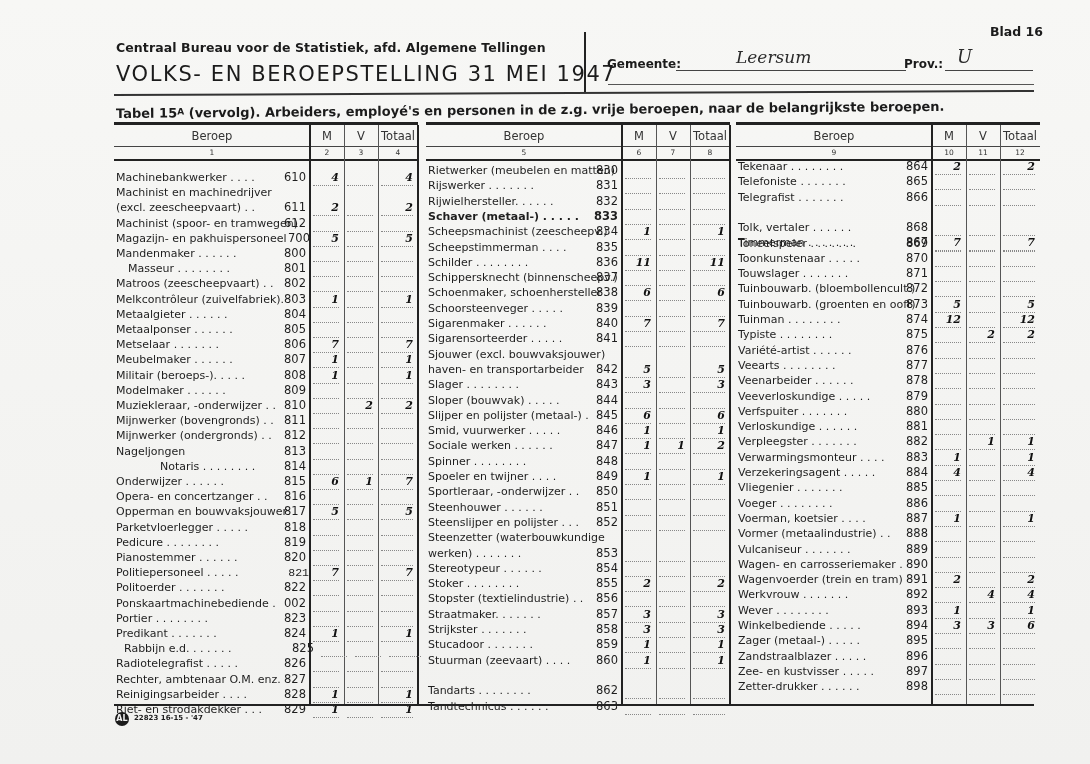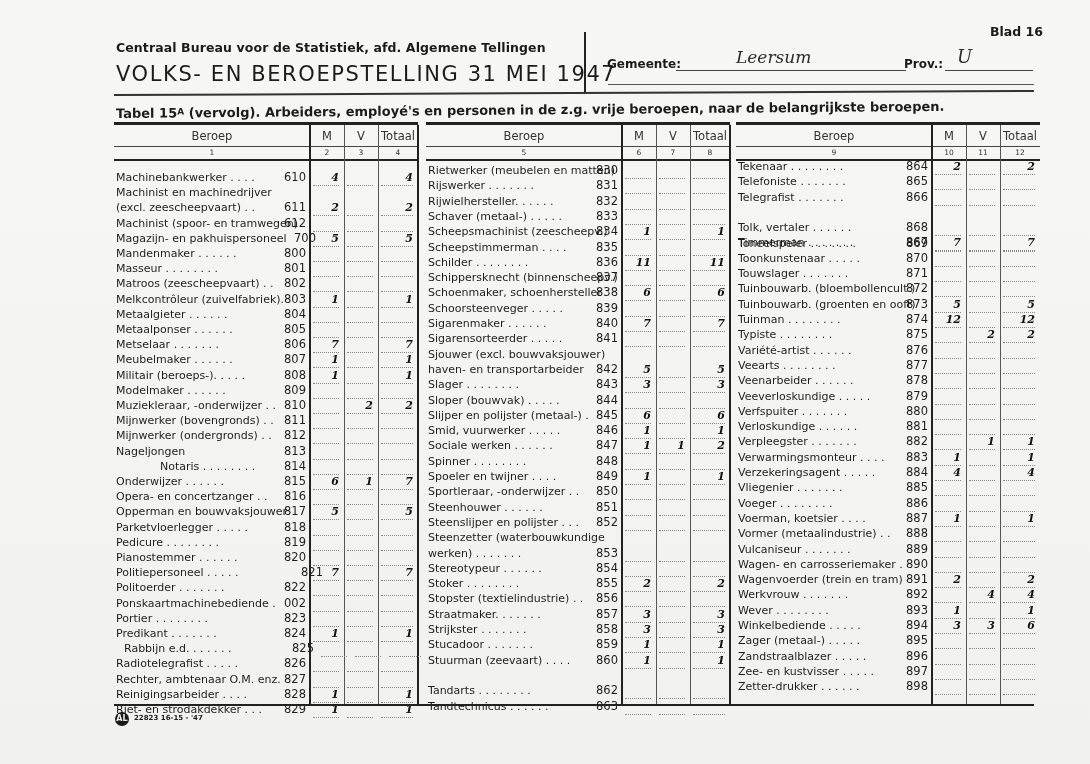--- a/index.html
+++ b/index.html
@@ -160,34 +160,34 @@
         </div>
         <div class="row" style="top: 93.6px; width: 304px;">
           <span class="name" style="left: 2px;">Machinist (spoor- en tramwegen)</span>
           <span class="code" style="left: 162px;">612</span>
           <span class="cell" style="left: 199px; width: 26px;"></span>
           <span class="cell" style="left: 233px; width: 26px;"></span>
           <span class="cell" style="left: 267px; width: 32px;"></span>
         </div>
         <div class="row" style="top: 108.8px; width: 304px;">
           <span class="name" style="left: 2px;">Magazijn- en pakhuispersoneel</span>
-          <span class="code" style="left: 172px;">700</span>
+          <span class="code" style="left: 166px;">700</span>
           <span class="cell" style="left: 199px; width: 26px;">5</span>
           <span class="cell" style="left: 233px; width: 26px;"></span>
           <span class="cell" style="left: 267px; width: 32px;">5</span>
         </div>
         <div class="row" style="top: 124px; width: 304px;">
           <span class="name" style="left: 2px;">Mandenmaker . . . . . .</span>
           <span class="code" style="left: 162px;">800</span>
           <span class="cell" style="left: 199px; width: 26px;"></span>
           <span class="cell" style="left: 233px; width: 26px;"></span>
           <span class="cell" style="left: 267px; width: 32px;"></span>
         </div>
         <div class="row" style="top: 139.2px; width: 304px;">
-          <span class="name" style="left: 2px; text-align: center;">Masseur . . . . . . . .</span>
+          <span class="name" style="left: 14px; text-align: center;">Masseur . . . . . . . .</span>
           <span class="code" style="left: 162px;">801</span>
           <span class="cell" style="left: 199px; width: 26px;"></span>
           <span class="cell" style="left: 233px; width: 26px;"></span>
           <span class="cell" style="left: 267px; width: 32px;"></span>
         </div>
         <div class="row" style="top: 154.4px; width: 304px;">
           <span class="name" style="left: 2px;">Matroos (zeescheepvaart) . .</span>
           <span class="code" style="left: 162px;">802</span>
           <span class="cell" style="left: 199px; width: 26px;"></span>
           <span class="cell" style="left: 233px; width: 26px;"></span>
@@ -314,21 +314,21 @@
         </div>
         <div class="row" style="top: 428px; width: 304px;">
           <span class="name" style="left: 2px;">Pianostemmer . . . . . .</span>
           <span class="code" style="left: 162px;">820</span>
           <span class="cell" style="left: 199px; width: 26px;"></span>
           <span class="cell" style="left: 233px; width: 26px;"></span>
           <span class="cell" style="left: 267px; width: 32px;"></span>
         </div>
         <div class="row" style="top: 443.2px; width: 304px;">
           <span class="name" style="left: 2px;">Politiepersoneel . . . . .</span>
-          <span class="code" style="left: 179px;">821</span>
+          <span class="code" style="left: 165px; font-family: Liberation Mono, monospace;">821</span>
           <span class="cell" style="left: 199px; width: 26px;">7</span>
           <span class="cell" style="left: 233px; width: 26px;"></span>
           <span class="cell" style="left: 267px; width: 32px;">7</span>
         </div>
         <div class="row" style="top: 458.4px; width: 304px;">
           <span class="name" style="left: 2px;">Politoerder . . . . . . .</span>
           <span class="code" style="left: 162px;">822</span>
           <span class="cell" style="left: 199px; width: 26px;"></span>
           <span class="cell" style="left: 233px; width: 26px;"></span>
           <span class="cell" style="left: 267px; width: 32px;"></span>
@@ -420,21 +420,21 @@
           <span class="cell" style="left: 233px; width: 26px;"></span>
           <span class="cell" style="left: 267px; width: 32px;"></span>
         </div>
         <div class="row" style="top: 71.6px; width: 304px;">
           <span class="name" style="left: 2px;">Rijwielhersteller. . . . . .</span>
           <span class="code" style="left: 162px;">832</span>
           <span class="cell" style="left: 199px; width: 26px;"></span>
           <span class="cell" style="left: 233px; width: 26px;"></span>
           <span class="cell" style="left: 267px; width: 32px;"></span>
         </div>
-        <div class="row" style="top: 86.9px; width: 304px;">
+        <div class="row" style="top: 86.9px; width: 304px; font-weight: bold;">
           <span class="name" style="left: 2px;">Schaver (metaal-) . . . . .</span>
           <span class="code" style="left: 162px;">833</span>
           <span class="cell" style="left: 199px; width: 26px;"></span>
           <span class="cell" style="left: 233px; width: 26px;"></span>
           <span class="cell" style="left: 267px; width: 32px;"></span>
         </div>
         <div class="row" style="top: 102.2px; width: 304px;">
           <span class="name" style="left: 2px;">Scheepsmachinist (zeescheepv.)</span>
           <span class="code" style="left: 162px;">834</span>
           <span class="cell" style="left: 199px; width: 26px;">1</span>

